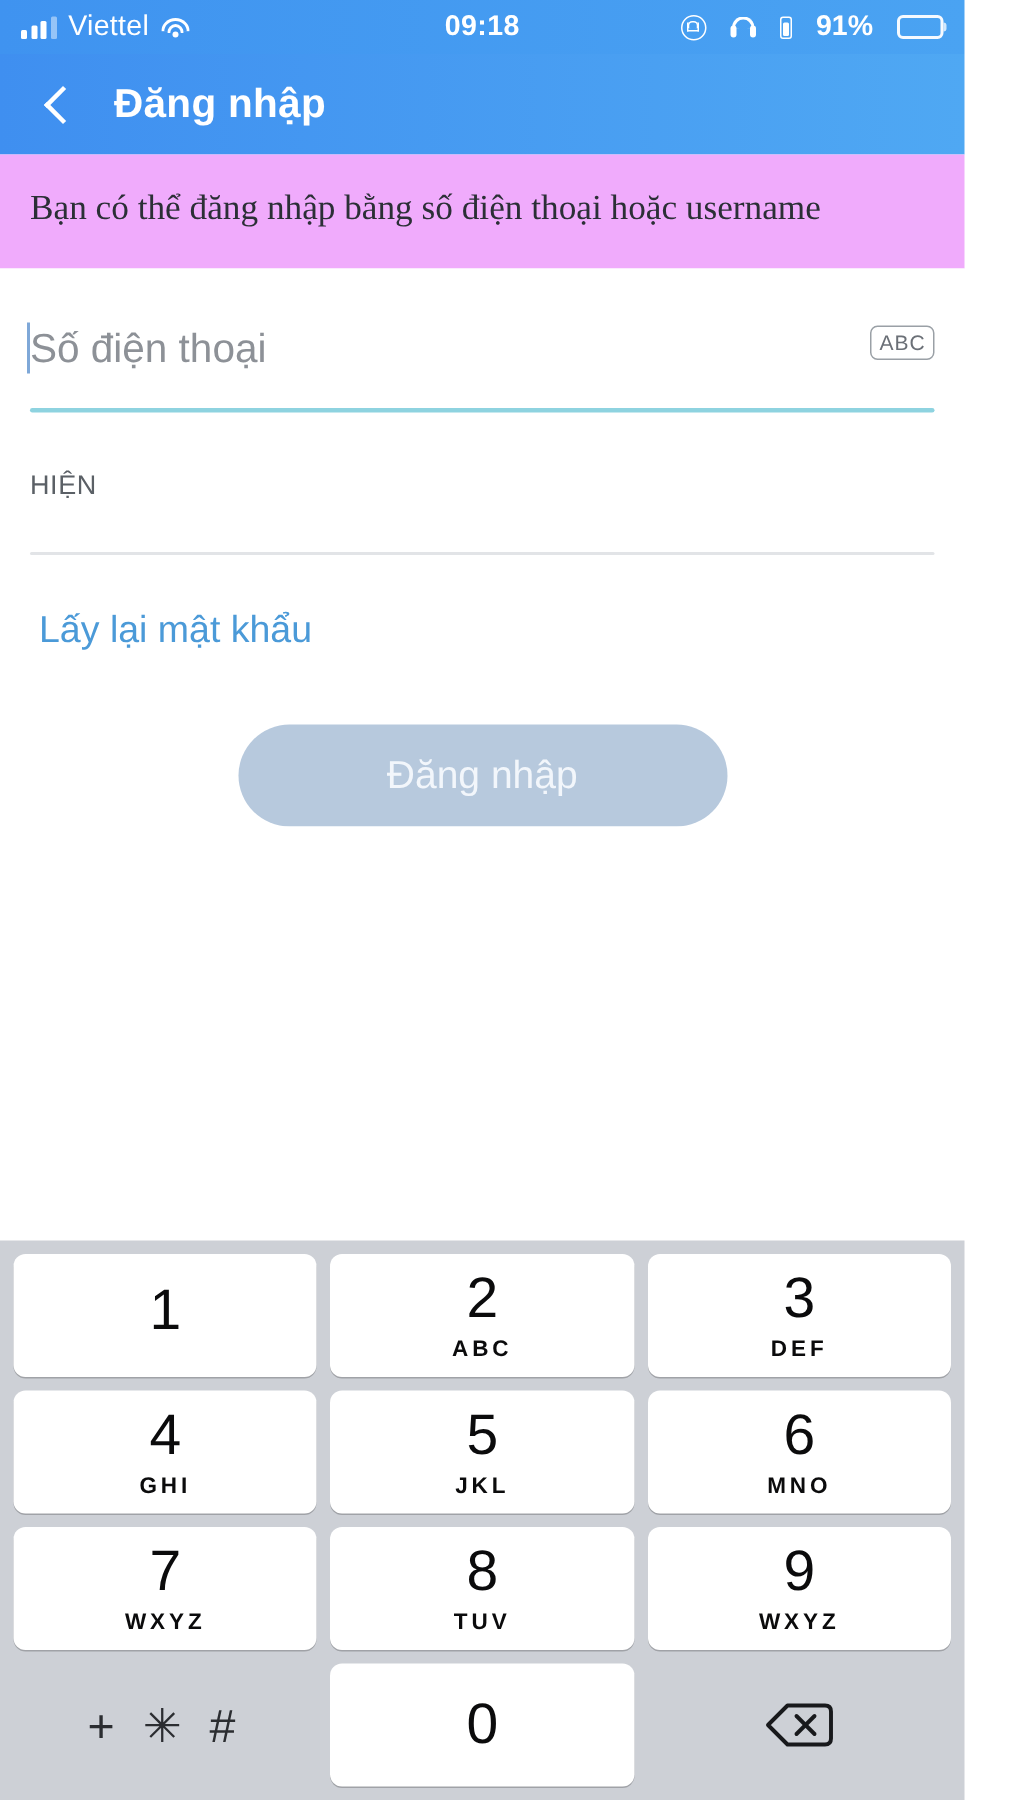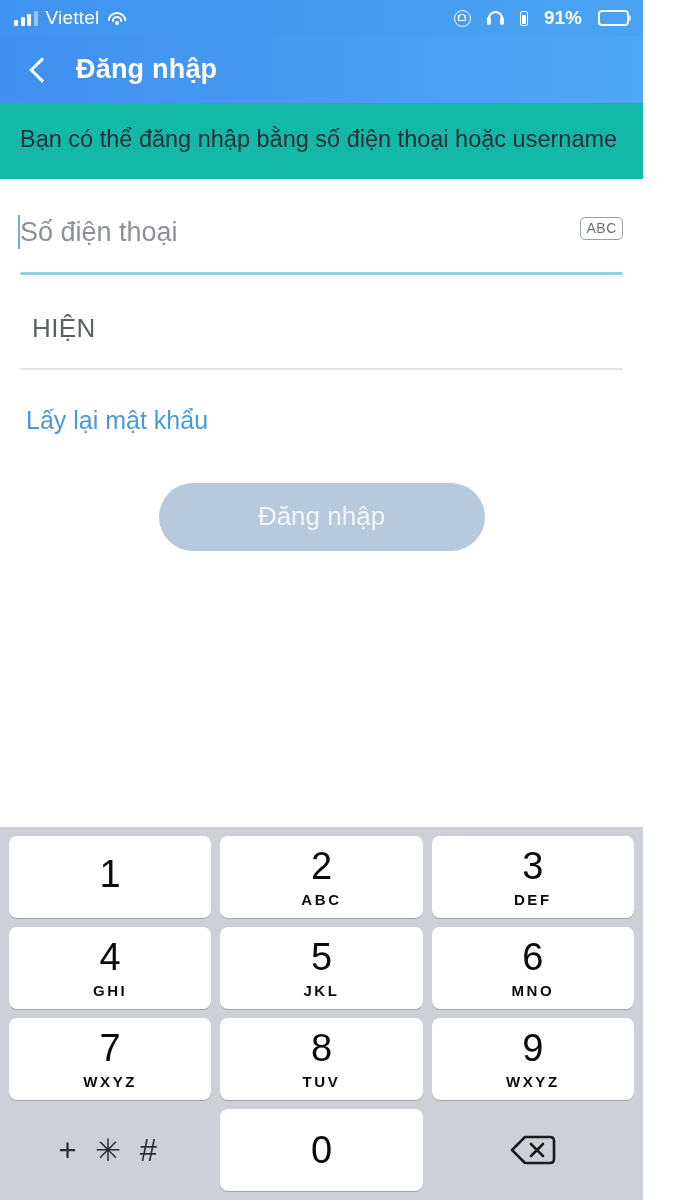--- a/index.html
+++ b/index.html
@@ -71,34 +71,34 @@
     background:linear-gradient(to right,#3f8ff0,#4fa8f3);
     display:flex; align-items:center; padding:0 26px; gap:26px;
   }
   .back-chevron { width:24px; height:24px; position:relative; cursor:pointer; flex:0 0 auto; }
   .back-chevron::before { content:""; position:absolute; left:7px; top:3px;
     width:15px; height:15px; border-left:3px solid #fff; border-bottom:3px solid #fff;
     transform:rotate(45deg); }
   .nav-title { color:#ffffff; font-size:27px; font-weight:bold; letter-spacing:0.2px; }
 
   
-  .desc-band { background:#14b8a6; padding:20px 20px 24px 20px; flex:0 0 auto; }
+  .desc-band { background:#f0abfc; padding:20px 20px 24px 20px; flex:0 0 auto;font-family:Liberation Serif, serif; }
   .desc-text { font-size:23.5px; color:#2b2f36; line-height:1.38; }
 
   
   .form { background:#ffffff; padding:0 20px; flex:0 0 auto; }
   .field { position:relative; padding-top:38px; }
   .field-row { display:flex; align-items:flex-start; height:46px; }
   .field-placeholder { font-size:27px; color:#8d9197; position:relative; flex:1 1 auto; }
   .caret { position:absolute; left:-2px; top:-2px; width:2px; height:34px;
     background:#7fa8d8; }
   .abc-chip { border:1.6px solid #9aa0a6; border-radius:5px;
     padding:2px 5px 3px 5px; font-size:14px; color:#6b7077;
     letter-spacing:0.6px; cursor:pointer; }
-  .show-toggle { font-size:26px; color:#5b6066; letter-spacing:0.4px; cursor:pointer;margin-left:12px; }
+  .show-toggle { font-size:18px; color:#5b6066; letter-spacing:0.4px; cursor:pointer; }
   .underline { height:3px; background:#8ed3e0; margin-top:9px; border-radius:2px; }
   .underline.inactive { height:1.5px; background:#e2e4e7; }
 
   .forgot-wrap { padding:36px 20px 0 26px; background:#fff; }
   .forgot-link { font-size:25px; color:#4b9ad8; cursor:pointer; display:inline-block; }
 
   .login-wrap { background:#fff; display:flex; justify-content:center; padding-top:48px; }
   .login-btn { width:326px; height:68px; border-radius:34px;
     background:#b7c9dd; color:#f2f6fb; font-size:26px;
     display:flex; align-items:center; justify-content:center;
@@ -136,20 +136,21 @@
           <i class="b3"></i>
           <i class="b4"></i>
       </span>
       <span class="carrier">Viettel</span>
       <span class="wifi">
         <span class="w1"></span>
           <span class="w2"></span>
           <span class="w3"></span>
       </span>
     </div>
+    <div class="sb-time">09:18</div>
     <div class="sb-right">
       <span class="rot-lock"></span>
       <span class="headphone">
         <span class="band"></span>
           <span class="cup-l"></span>
           <span class="cup-r"></span>
       </span>
       <span class="hp-batt"></span>
       <span class="batt-pct">91%</span>
       <span class="battery"><span class="fill"></span></span>

